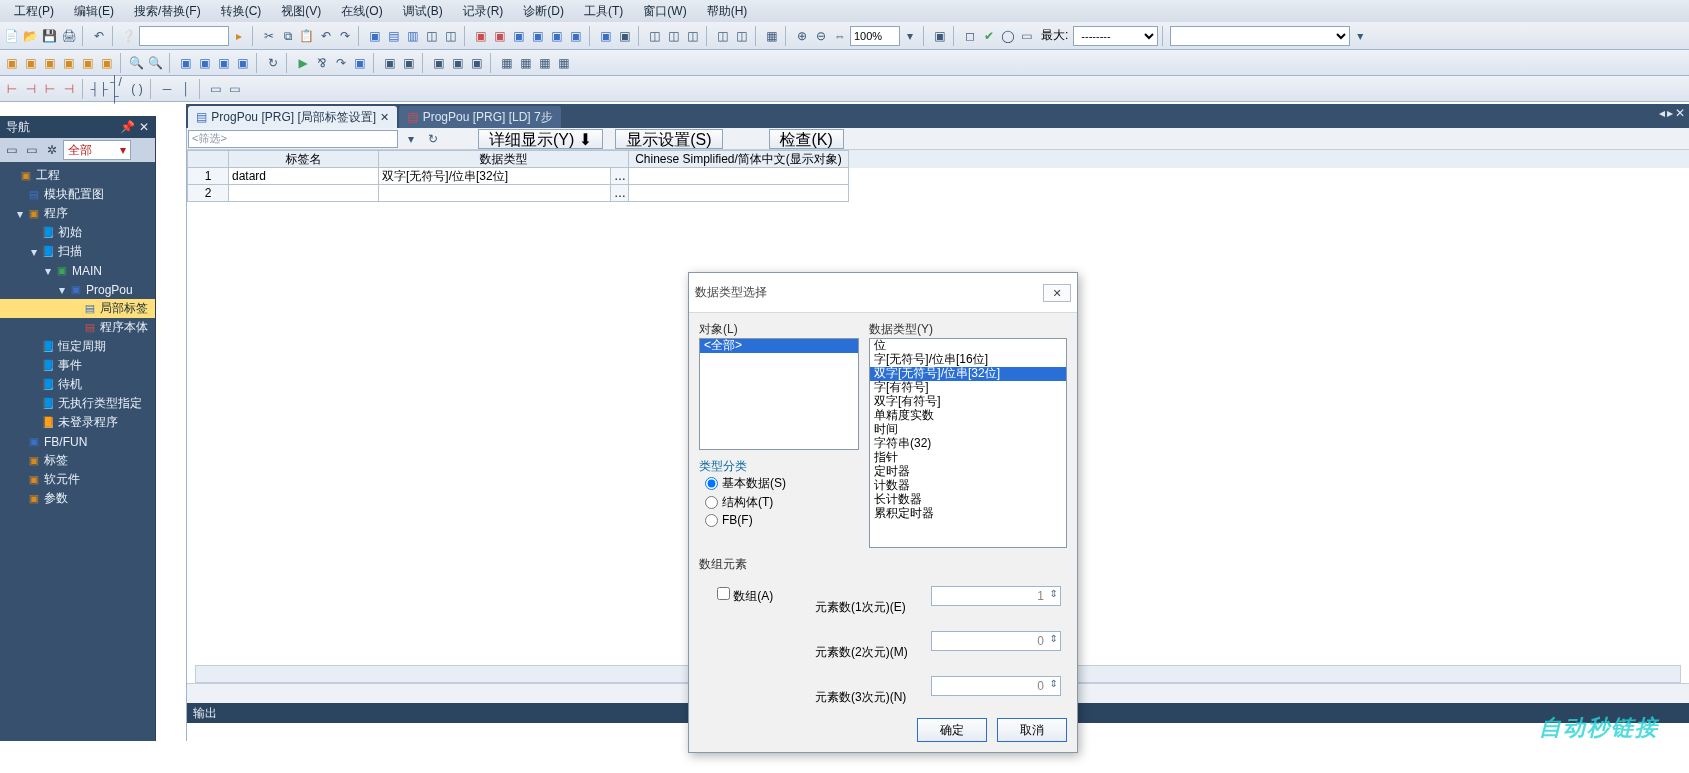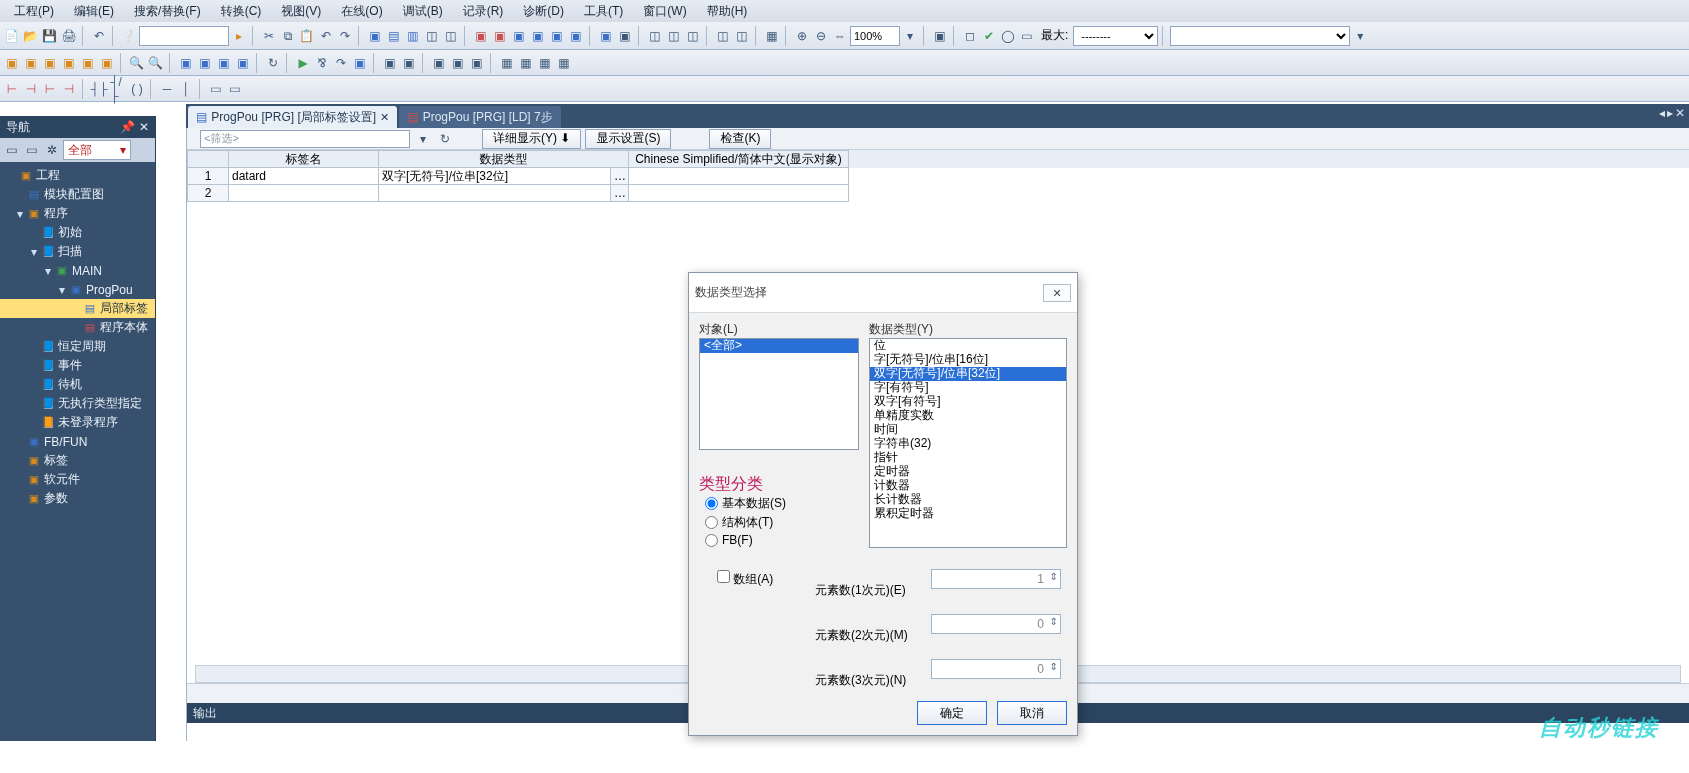--- a/index.html
+++ b/index.html
@@ -147,35 +147,36 @@
     position: absolute;
     top: 128px; left: 186px; right: 0; bottom: 32px;
     background: #fff;
     border-left: 1px solid #9db5cf;
   }
   .filterbar {
     height: 22px;
     background: #eef2f7;
     border-bottom: 1px solid #c3ceda;
     display: flex; align-items: center;
-    gap: 4px; padding: 0 13px;
+    gap: 4px; padding: 0 1px;
   }
   .filterbar .searchbox {
     flex: 0 0 210px;
     height: 18px; border: 1px solid #8fa6c0;
     display: flex; align-items: center;
     font-size: 11px; color: #8a97a6;
     padding: 0 3px;
     background: #fff;
   }
   .filterbar .btn {
     height: 20px; padding: 0 10px;
     border: 1px solid #8fa6c0;
     background: linear-gradient(#fdfdfe,#e6ecf3);
-    font-size: 12px;
+    font-size: 16px;
+    margin-left: 8px;
   }
   .grid {
     margin-top: 0px;
   }
   .grid-header {
     display: grid;
     grid-template-columns: 42px 150px 250px 220px;
     background: #e8eef6;
   }
   .grid-header div {
@@ -282,23 +283,22 @@
     background: #fff;
     height: 112px;
     overflow: auto;
     font-size: 12px;
   }
   .lstbox .row { padding: 0 4px; height: 14px; line-height: 13px; white-space: nowrap; }
   .lstbox .sel { background: #2a6fd6; color: #fff; }
   .lstbox.tall { height: 210px; }
   .type-class {
     grid-column: 1;
-    font-size: 16px;
-    color: #be185d;
-    margin-top: 16px;
+    font-size: 12px;
+    color: #0369a1;
   }
   .radios { display: flex; flex-direction: column; gap: 2px; padding-left: 6px; }
   .radios label { font-size: 12px; display: flex; align-items: center; gap: 4px; }
   .arr-section {
     padding: 4px 10px 4px 10px;
   }
   .arr-row {
     display: flex; align-items: center; gap: 6px;
     padding: 2px 0;
     justify-content: flex-start;
@@ -683,20 +683,21 @@
           <div class="row">指针</div>
           <div class="row">定时器</div>
           <div class="row">计数器</div>
           <div class="row">长计数器</div>
           <div class="row">累积定时器</div>
         </div>
     </div>
   </div>
 
   <div class="arr-section">
+    <div class="dlg-label">数组元素</div>
     <div class="arr-row">
       <span class="lbl1"><label><input type="checkbox" style=""> <span>数组(A)</span></label></span>
       <span class="lbl2">元素数(1次元)(E)</span>
       <div class="spinner">1</div>
     </div>
     <div class="arr-row">
       <span class="lbl1"></span>
       <span class="lbl2">元素数(2次元)(M)</span>
       <div class="spinner">0</div>
     </div>

